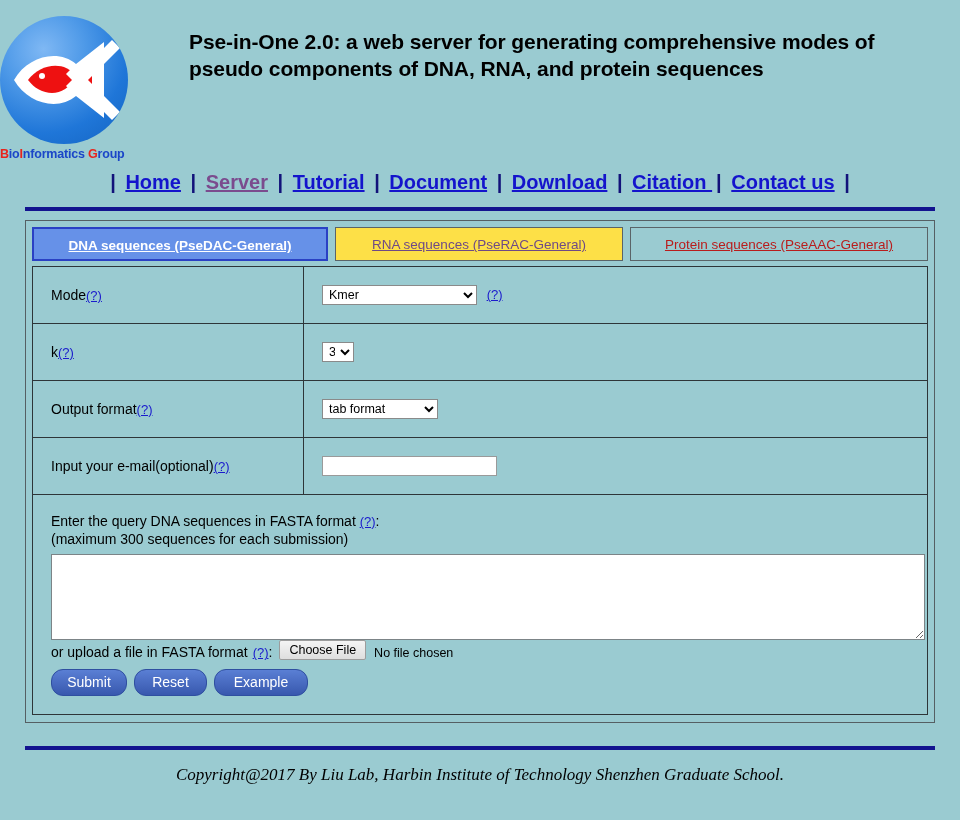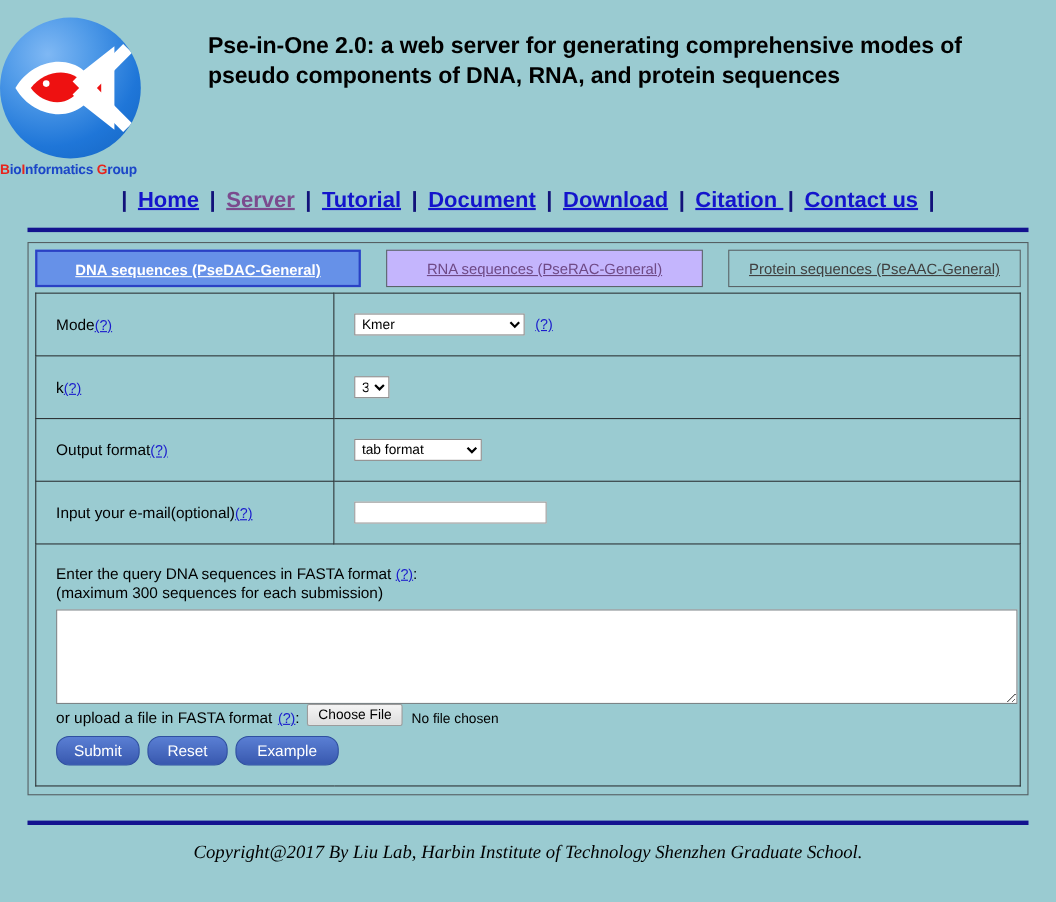--- a/index.html
+++ b/index.html
@@ -89,21 +89,21 @@
     margin: 9px 25px 0 25px;
     border: 1px solid #555f63;
     background: #9acbd1;
     padding: 6px 6px 7px 6px;
     box-sizing: border-box;
   }
 
   
   .tabs {
     display: flex;
-    gap: 16px;
+    gap: 0;
   }
   .tab {
     height: 34px;
     line-height: 34px;
     box-sizing: border-box;
     text-align: center;
     font-size: 13.5px;
     font-family: "Liberation Sans", sans-serif;
   }
   .tab-dna {
@@ -113,36 +113,36 @@
     margin-right: 7px;
   }
   .tab-dna .tab-label {
     color: #ffffff;
     font-weight: bold;
     text-decoration: underline;
     font-size: 13.5px;
   }
   .tab-rna {
     flex: 0 0 288px;
-    background: #c4b5fd;
+    background: #fde047;
     border: 1px solid #5a6468;
     margin-right: 7px;
   }
   .tab-rna .tab-label {
     color: #6f4a86;
     text-decoration: underline;
     font-size: 13.5px;
   }
   .tab-protein {
     flex: 1 1 auto;
     background: #9acbd1;
     border: 1px solid #5a6468;
   }
   .tab-protein .tab-label {
-    color: #404040;
+    color: #b91c1c;
     text-decoration: underline;
     font-size: 13.5px;
   }
 
   
   table.form {
     width: 100%;
     border-collapse: collapse;
     margin-top: 5px;
     table-layout: fixed;

